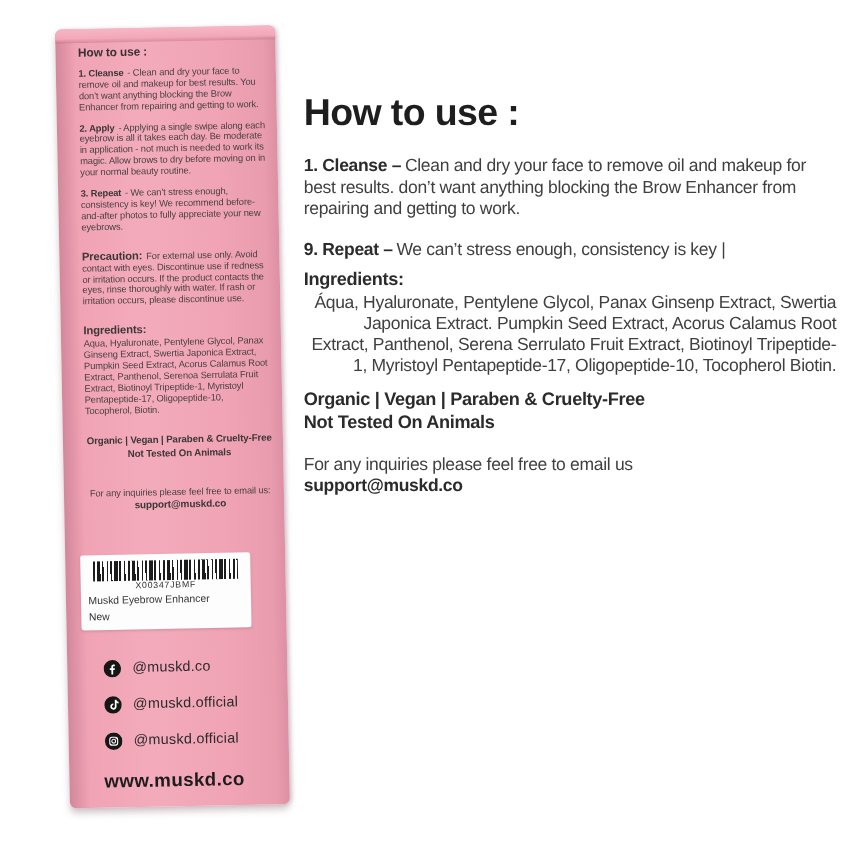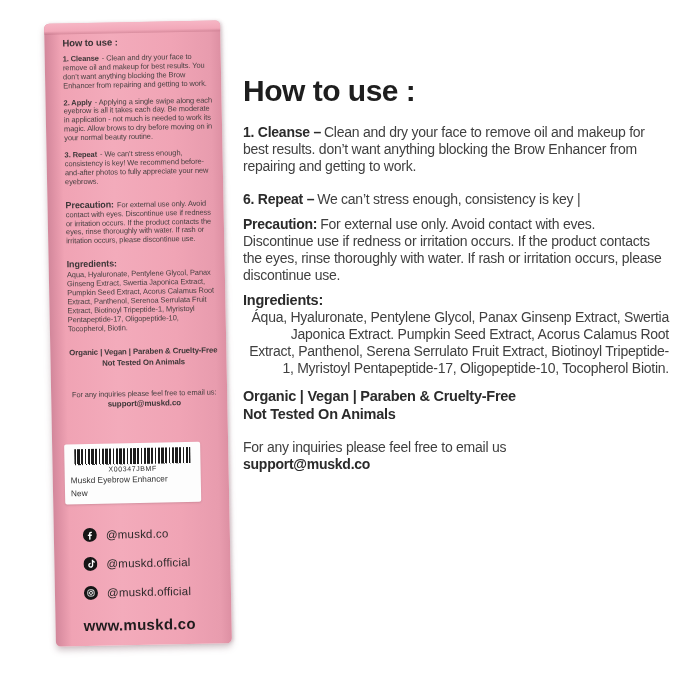--- a/index.html
+++ b/index.html
@@ -141,24 +141,23 @@
 
     <div class="website">www.muskd.co</div>
   </div>
 
   <div class="instructions">
     <h1 class="ins-heading">How to use :</h1>
 
     <p class="ins-step"><span class="lead">1. Cleanse –</span><span>Clean and dry your face to remove oil and makeup for best results. don’t want anything blocking the Brow Enhancer from repairing and getting to work.</span></p>
 
 
-    <p class="ins-step"><span class="lead">6. Repeat –</span><span>We can’t stress enough, consistency is key |</span>
+    <p class="ins-step"><span class="lead">9. Repeat –</span><span>We can’t stress enough, consistency is key |</span>
       </p>
 
-    <p class="ins-prec"><span class="ins-bold lead">Precaution:</span><span>For external use only. Avoid contact with eves. Discontinue use if redness or irritation occurs. If the product contacts the eyes, rinse thoroughly with water. If rash or irritation occurs, please discontinue use.</span></p>
 
     <div class="ins-ingr-label">Ingredients:</div>
     <p class="ins-ingr">Áqua, Hyaluronate, Pentylene Glycol, Panax Ginsenp Extract, Swertia Japonica Extract. Pumpkin Seed Extract, Acorus Calamus Root Extract, Panthenol, Serena Serrulato Fruit Extract, Biotinoyl Tripeptide-1, Myristoyl Pentapeptide-17, Oligopeptide-10, Tocopherol Biotin.</p>
 
     <div class="ins-claims">
       <div>Organic | Vegan | Paraben &amp; Cruelty-Free</div>
       <div>Not Tested On Animals</div>
     </div>
 
     <p class="ins-contact">

